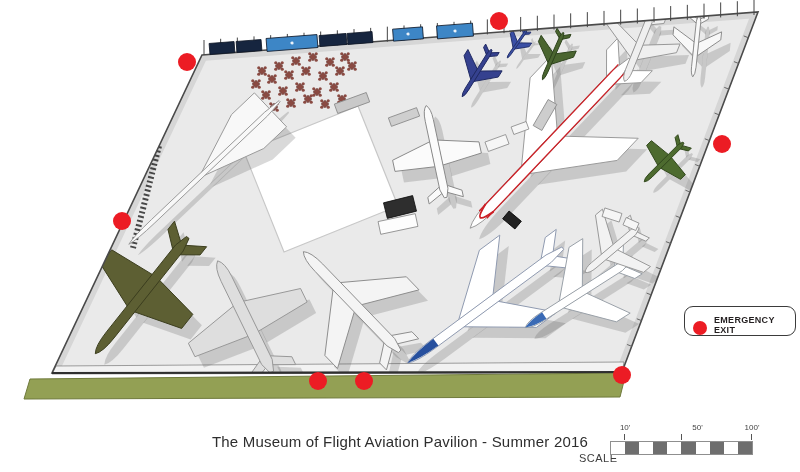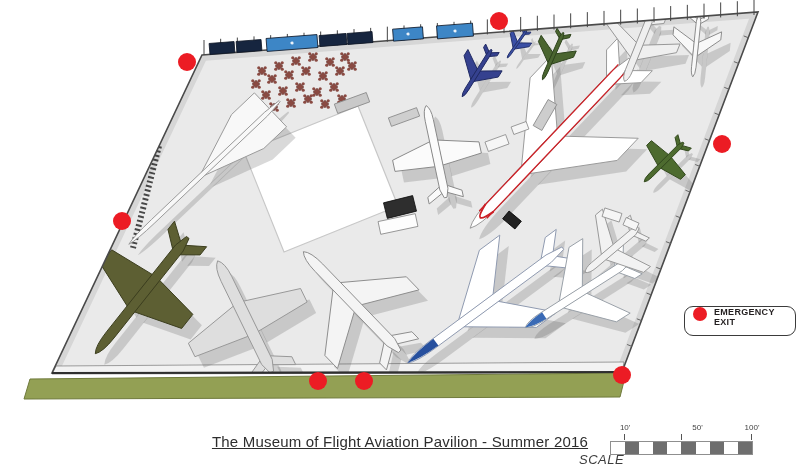--- a/index.html
+++ b/index.html
@@ -1,26 +1,26 @@
 <!DOCTYPE html>
 <html><head>
 <meta charset="utf-8">
 <style>
   html,body{margin:0;padding:0;}
   body{width:800px;height:472px;position:relative;background:#ffffff;overflow:hidden;
        font-family:"Liberation Sans",sans-serif;}
   #map-svg{position:absolute;left:0;top:0;}
   .title{position:absolute;left:0;top:433px;width:800px;text-align:center;
-         font-size:15px;color:#2e2e2e;letter-spacing:0.2px;text-decoration:underline;}
+         font-size:15px;color:#2e2e2e;letter-spacing:0.2px;}
   .legend{position:absolute;left:684px;top:306px;width:112px;height:30px;
           border:1.5px solid #3b3b3b;border-radius:9px;background:#fff;
-          display:flex;align-items:flex-start;gap:7px;padding-left:8px;box-sizing:border-box;}
+          display:flex;align-items:flex-end;gap:7px;padding-left:8px;box-sizing:border-box;}
   .legend-dot{width:14px;height:14px;border-radius:50%;background:#ec1c24;flex:0 0 auto;}
   .legend-label{font-size:9px;font-weight:bold;color:#231f20;letter-spacing:0.3px;}
-  .scale-label{position:absolute;left:579px;top:452px;font-size:13px;color:#3c3c3c;letter-spacing:0.5px;font-style:italic;}
+  .scale-label{position:absolute;left:579px;top:452px;font-size:11px;color:#3c3c3c;letter-spacing:0.5px;}
   .scale-bar{position:absolute;left:610px;top:441px;width:143px;height:14px;
              border:1px solid #8f8f8f;display:flex;box-sizing:border-box;}
   .scale-seg{flex:1 1 auto;}
   .scale-tick{position:absolute;width:1px;height:6px;background:#555;top:-8px;}
   .scale-tick-label{position:absolute;top:-19px;transform:translateX(-50%);
                     font-size:8px;color:#444;white-space:nowrap;}
 </style>
 </head>
 <body>
 

